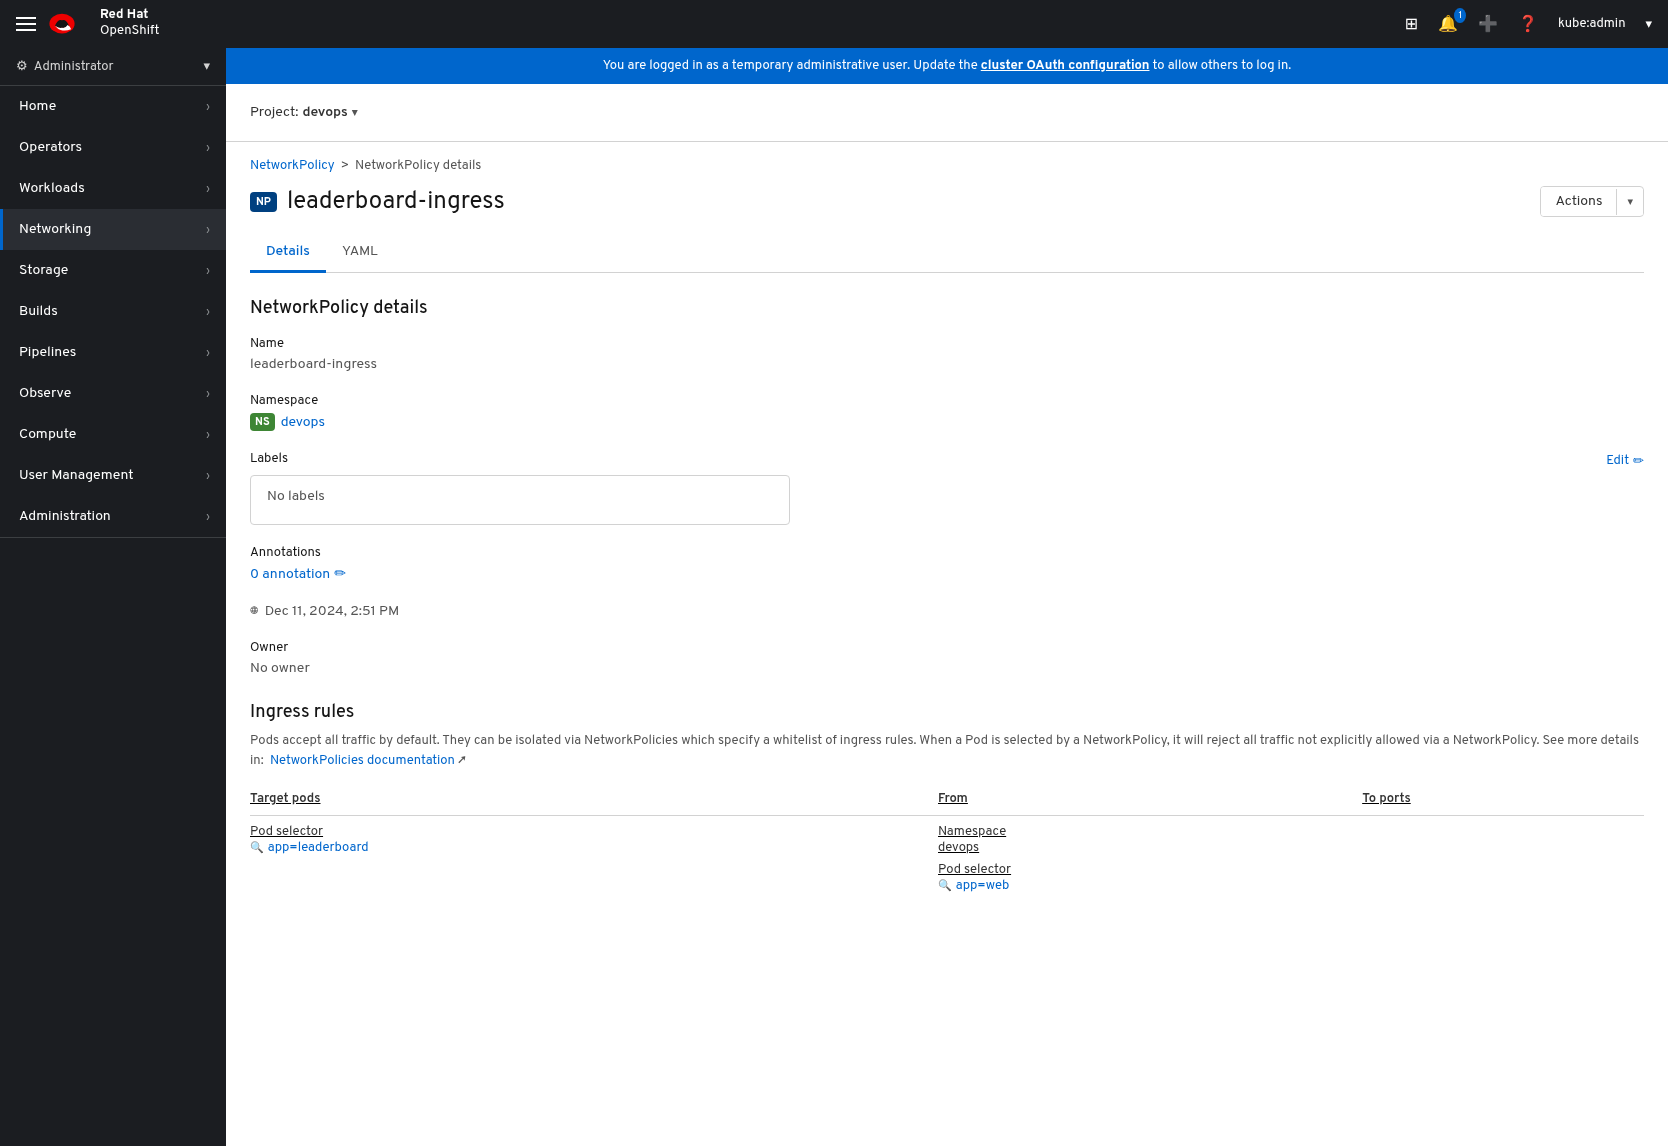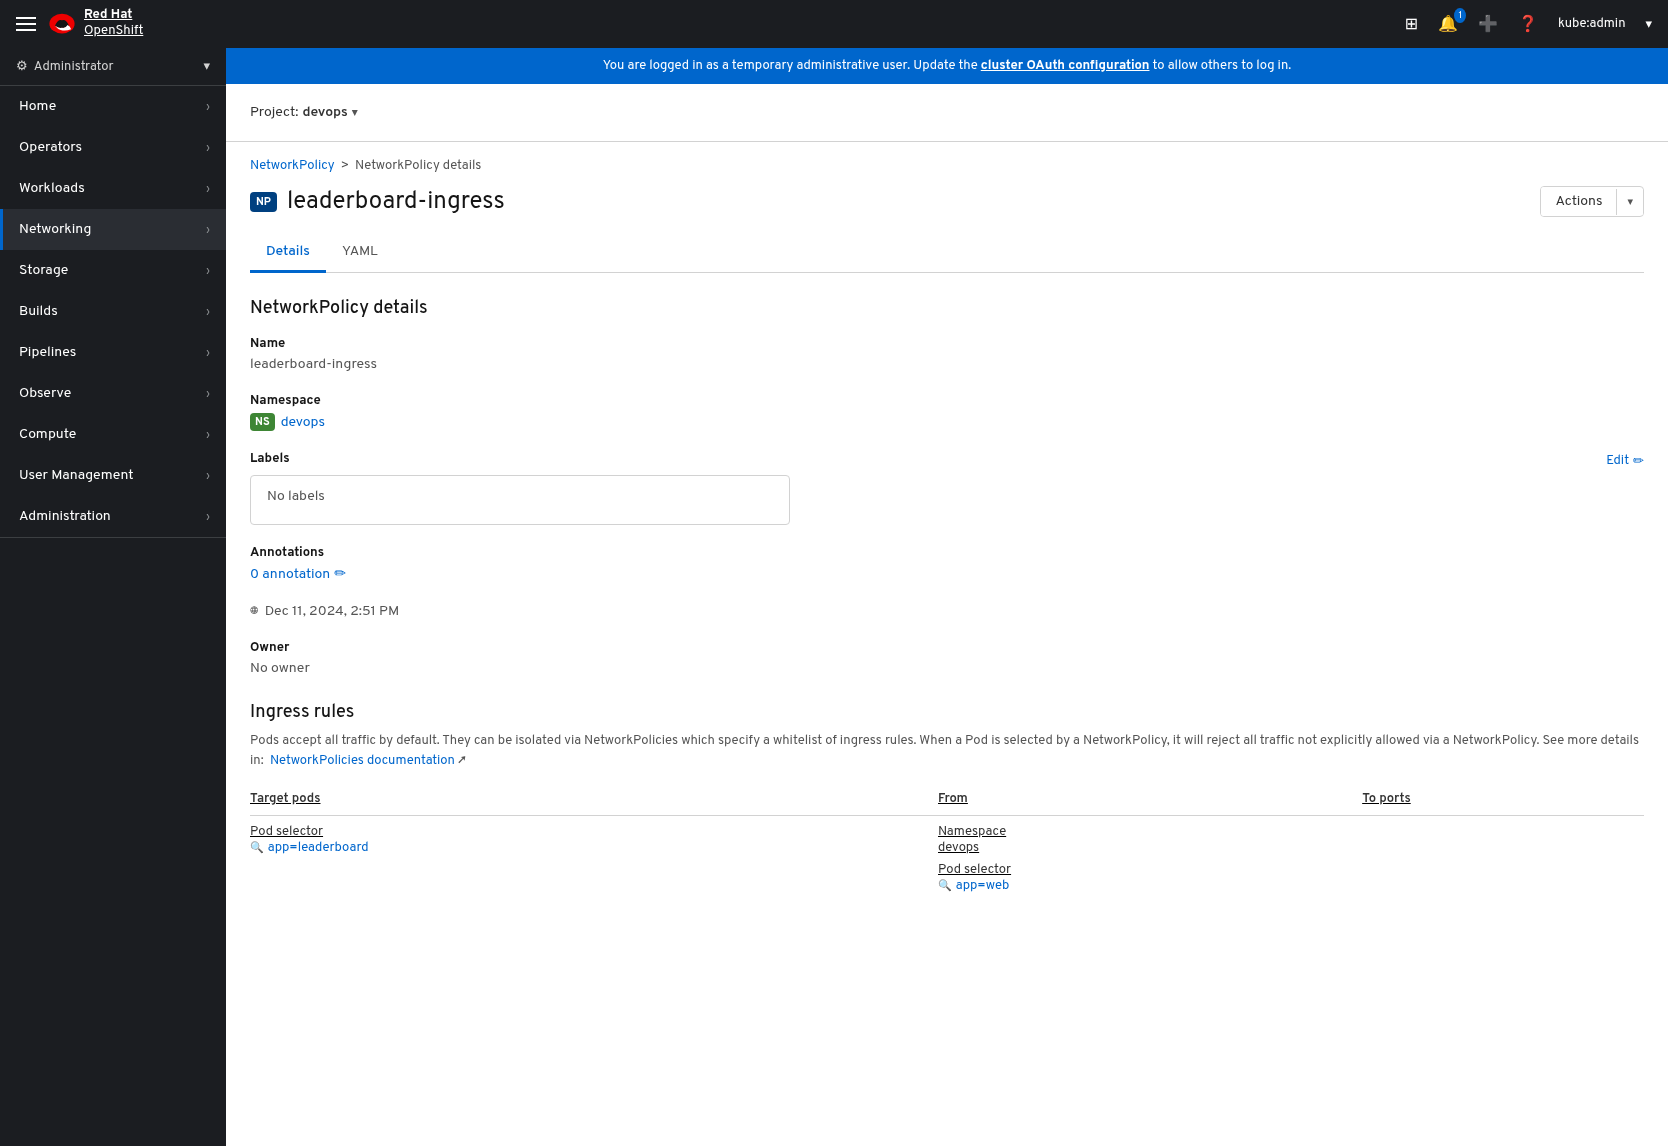--- a/index.html
+++ b/index.html
@@ -13,21 +13,21 @@
       display: flex;
       align-items: center;
       padding: 0 16px;
       justify-content: space-between;
       flex-shrink: 0;
       z-index: 100;
     }
     .top-nav-left { display: flex; align-items: center; gap: 12px; }
     .hamburger { cursor: pointer; display: flex; flex-direction: column; gap: 4px; }
     .hamburger span { display: block; width: 20px; height: 2px; background: #fff; }
-    .brand { display: flex; align-items: center; gap: 8px; text-decoration: underline; }
+    .brand { display: flex; align-items: center; gap: 24px; }
     .brand-logo { width: 28px; height: 28px; }
     .brand-text { font-size: 13px; line-height: 1.2; color: #fff; }
     .brand-text .rh { font-weight: bold; }
     .top-nav-right { display: flex; align-items: center; gap: 20px; color: #fff; }
     .nav-icon { cursor: pointer; font-size: 16px; position: relative; }
     .nav-badge { background: #06c; color: #fff; border-radius: 50%; font-size: 10px; padding: 1px 4px; position: absolute; top: -6px; right: -8px; }
     .user-menu { display: flex; align-items: center; gap: 20px; cursor: pointer; font-size: 13px; }
 
     
     .app-body { display: flex; flex: 1; overflow: hidden; }
@@ -176,21 +176,21 @@
       color: #06c;
       border-bottom-color: #06c;
       font-weight: 500;
     }
 
     
     .detail-section { margin-bottom: 24px; }
     .detail-section-title { font-size: 18px; font-weight: 500; margin-bottom: 16px; color: #151515; }
 
     .detail-field { margin-bottom: 20px; }
-    .detail-label { font-size: 13px; font-weight: 700; color: #151515; margin-bottom: 4px; }
+    .detail-label { font-size: 13px; font-weight: 400; color: #151515; margin-bottom: 4px; }
     .detail-value { font-size: 14px; color: #555; }
 
     
     .ns-badge {
       display: inline-flex;
       align-items: center;
       gap: 6px;
     }
     .ns-icon {
       background: #3e8635;

